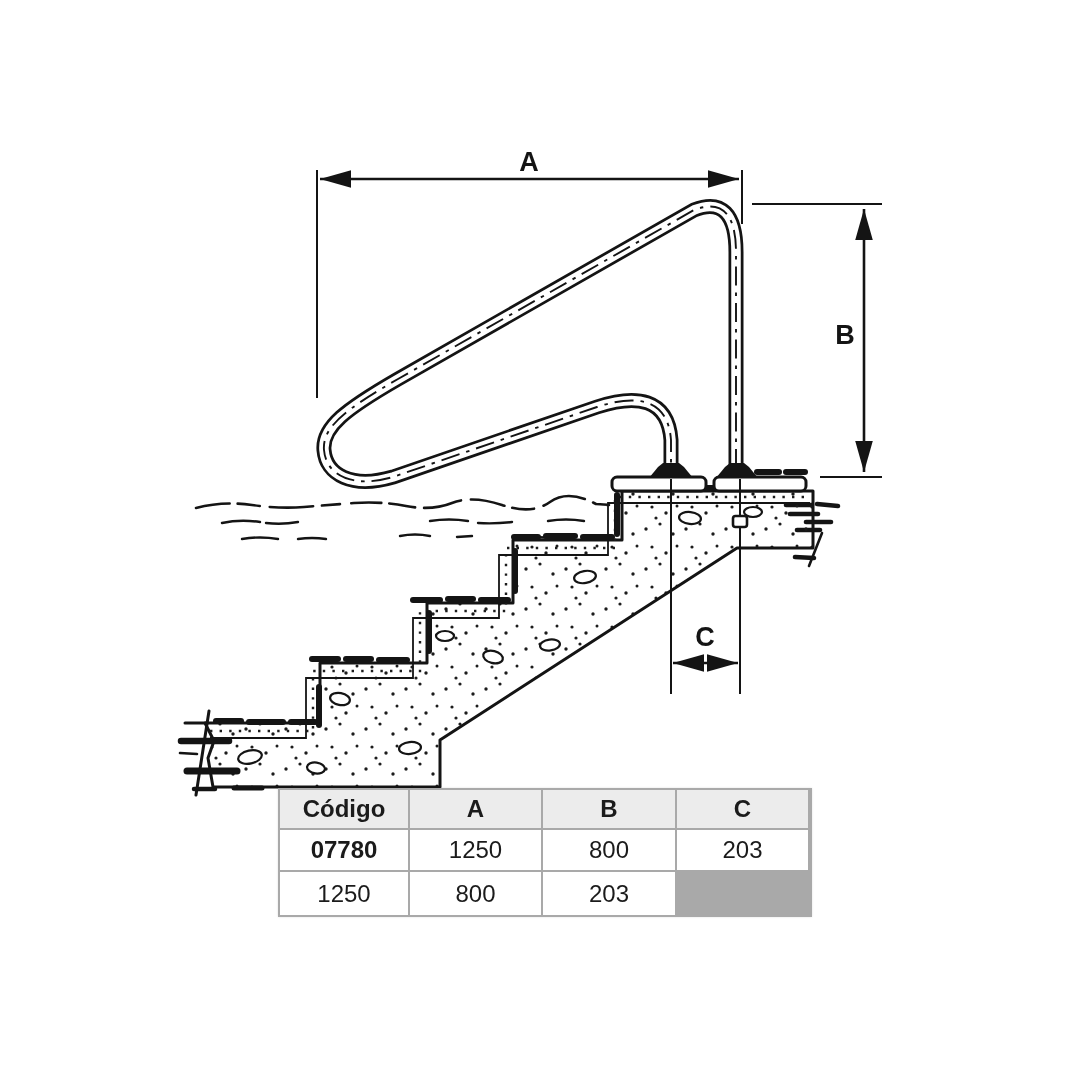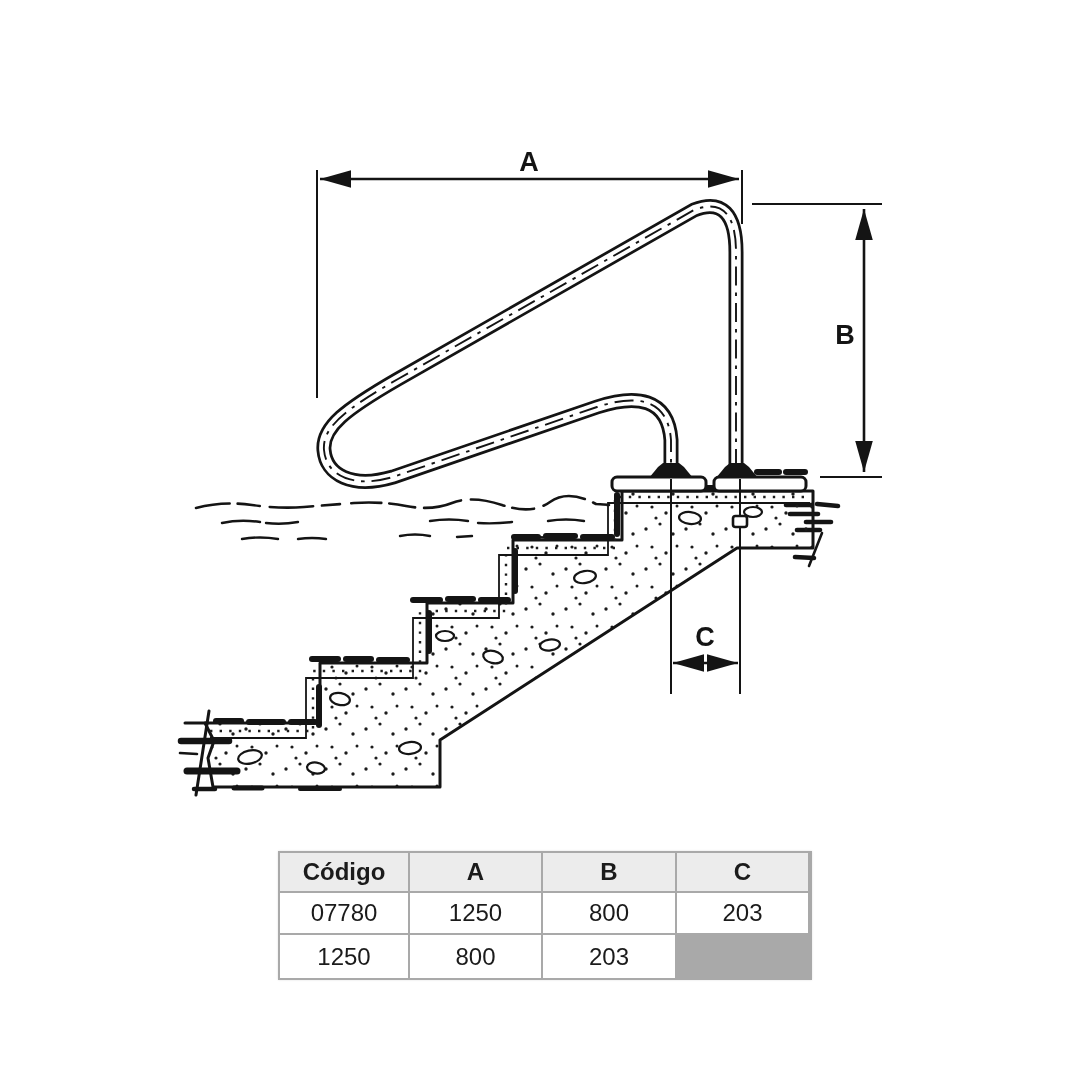--- a/index.html
+++ b/index.html
@@ -24,21 +24,21 @@
   }
   svg.drawing text {
     font-family: "Liberation Sans", sans-serif;
     font-weight: bold;
     font-size: 27px;
     fill: #141414;
   }
   .spec-table {
     position: absolute;
     left: 278px;
-    top: 851px;
+    top: 788px;
     width: 530px;
     display: grid;
     grid-template-columns: 128px 131px 132px 131px;
     grid-auto-rows: auto;
     gap: 2px;
     background: #a9a9a9;
     border: 2px solid #a9a9a9;
     box-shadow: 0 0 2px rgba(0,0,0,0.12);
   }
   .spec-table .cell {
@@ -49,21 +49,21 @@
     font-size: 24px;
     color: #1b1b1b;
     height: 40px;
   }
   .spec-table .cell.head {
     background: #ececec;
     font-weight: bold;
     height: 38px;
   }
   .spec-table .cell.code {
-    font-weight: normal;
+    font-weight: bold;
   }
   .spec-table .cell.tall { height: 43px; }
 </style>
 </head>
 <body>
 
 <div class="stage">
 
   <svg class="drawing" width="1080" height="1080" viewBox="0 0 1080 1080">
     <defs>

